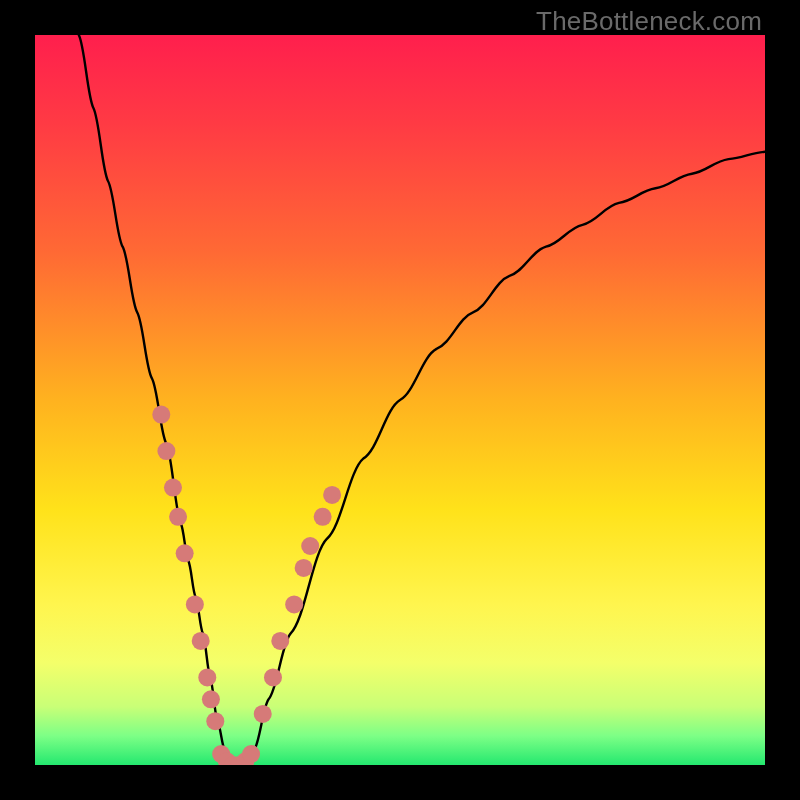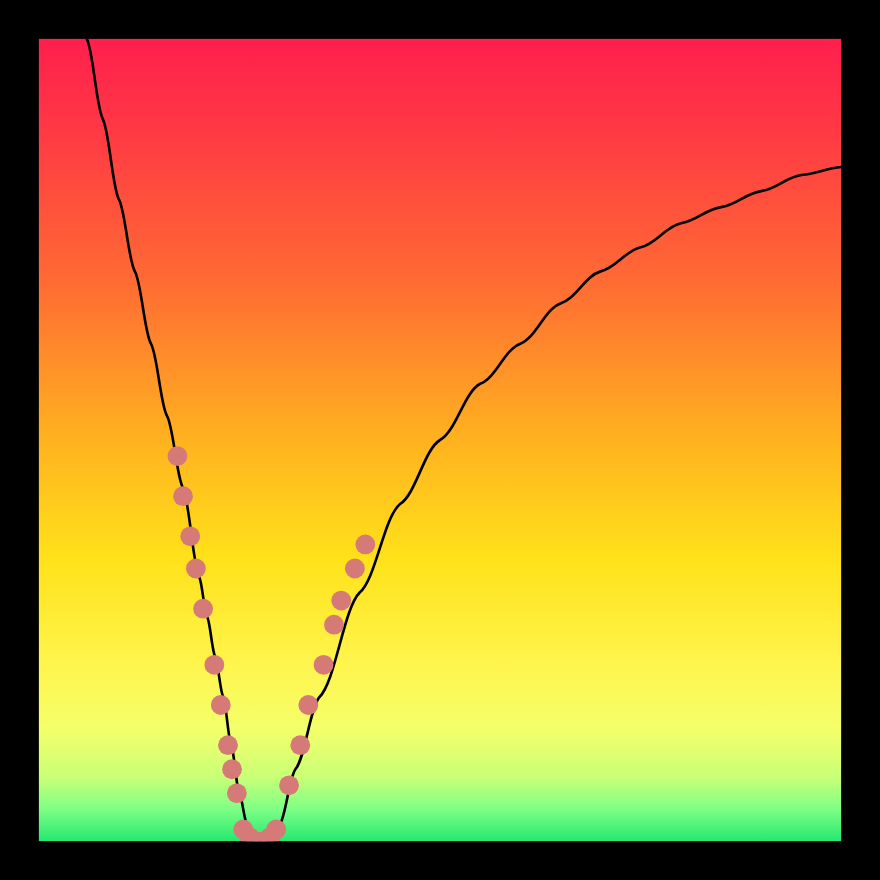--- a/index.html
+++ b/index.html
@@ -45,20 +45,21 @@
     font-weight: 400;
   }
   .dot {
     fill: #d67a78;
   }
 </style>
 </head>
 <body>
 
 <div class="stage">
+  <div class="watermark">TheBottleneck.com</div>
 
   <div class="plot-area">
     <svg class="gradient-bg" viewBox="0 0 730 730" preserveAspectRatio="none">
       <defs>
         <linearGradient id="bg-grad" x1="0" y1="0" x2="0" y2="1">
             <stop offset="0%" stop-color="#ff1f4d"></stop>
             <stop offset="12%" stop-color="#ff3a44"></stop>
             <stop offset="30%" stop-color="#ff6a34"></stop>
             <stop offset="50%" stop-color="#ffb21f"></stop>
             <stop offset="65%" stop-color="#ffe21a"></stop>

